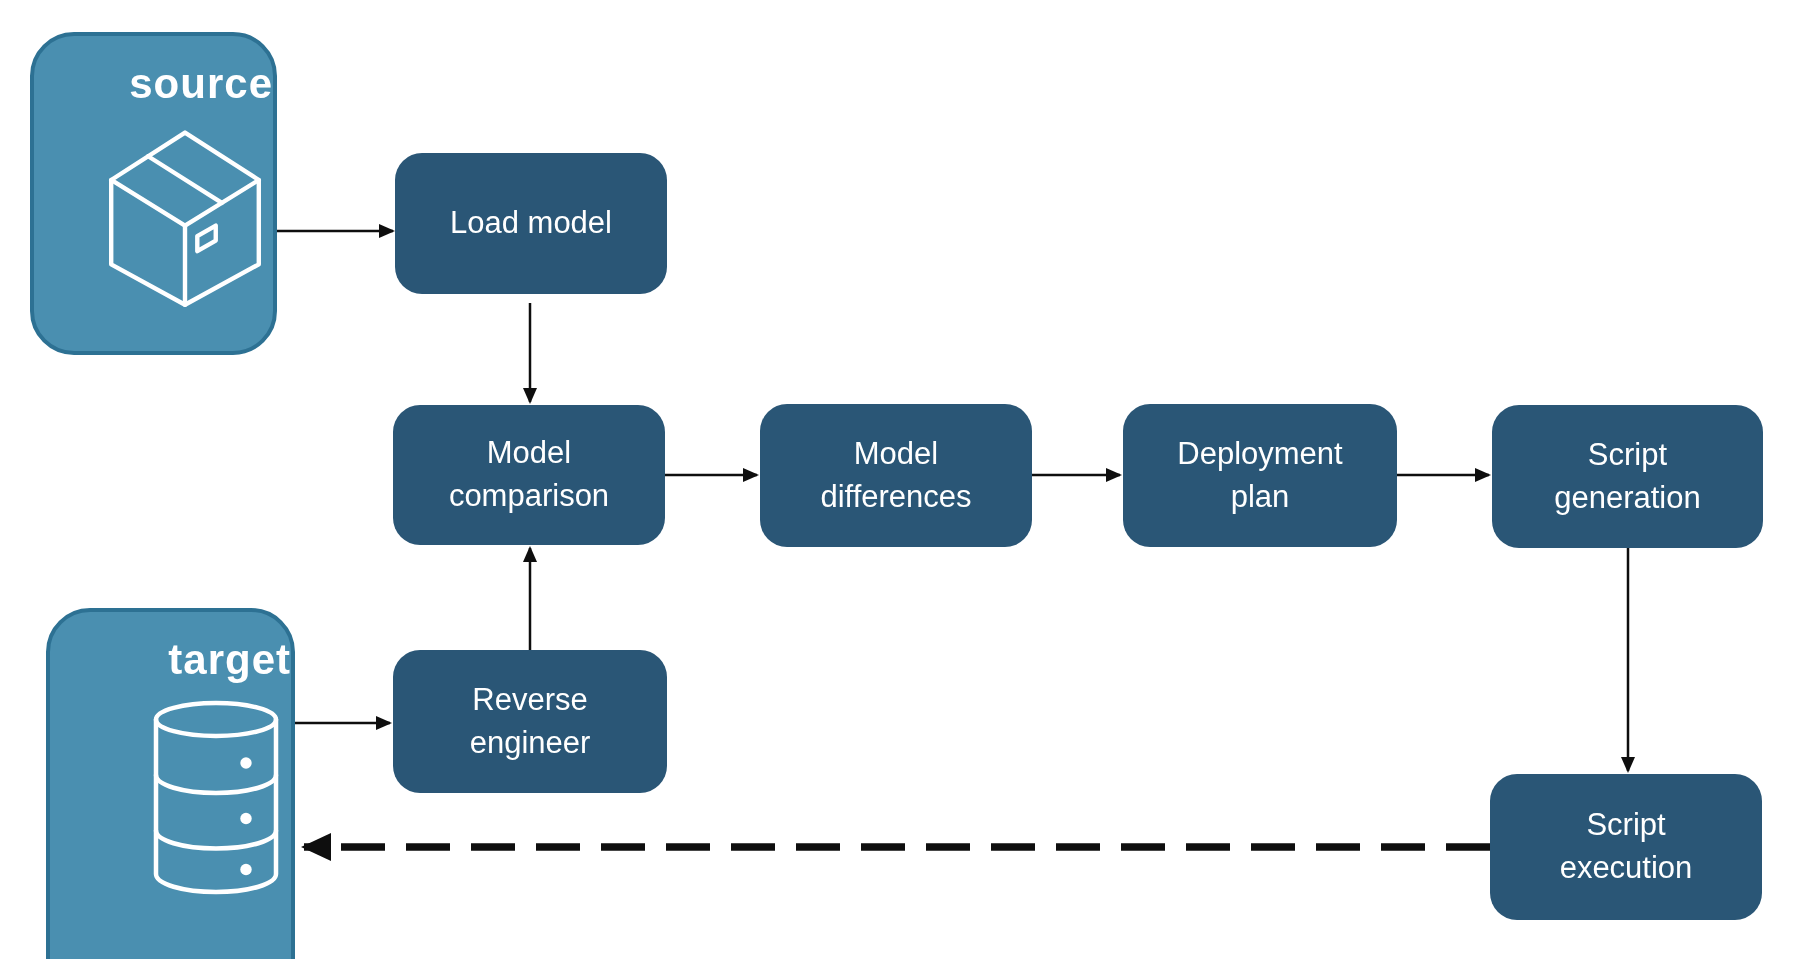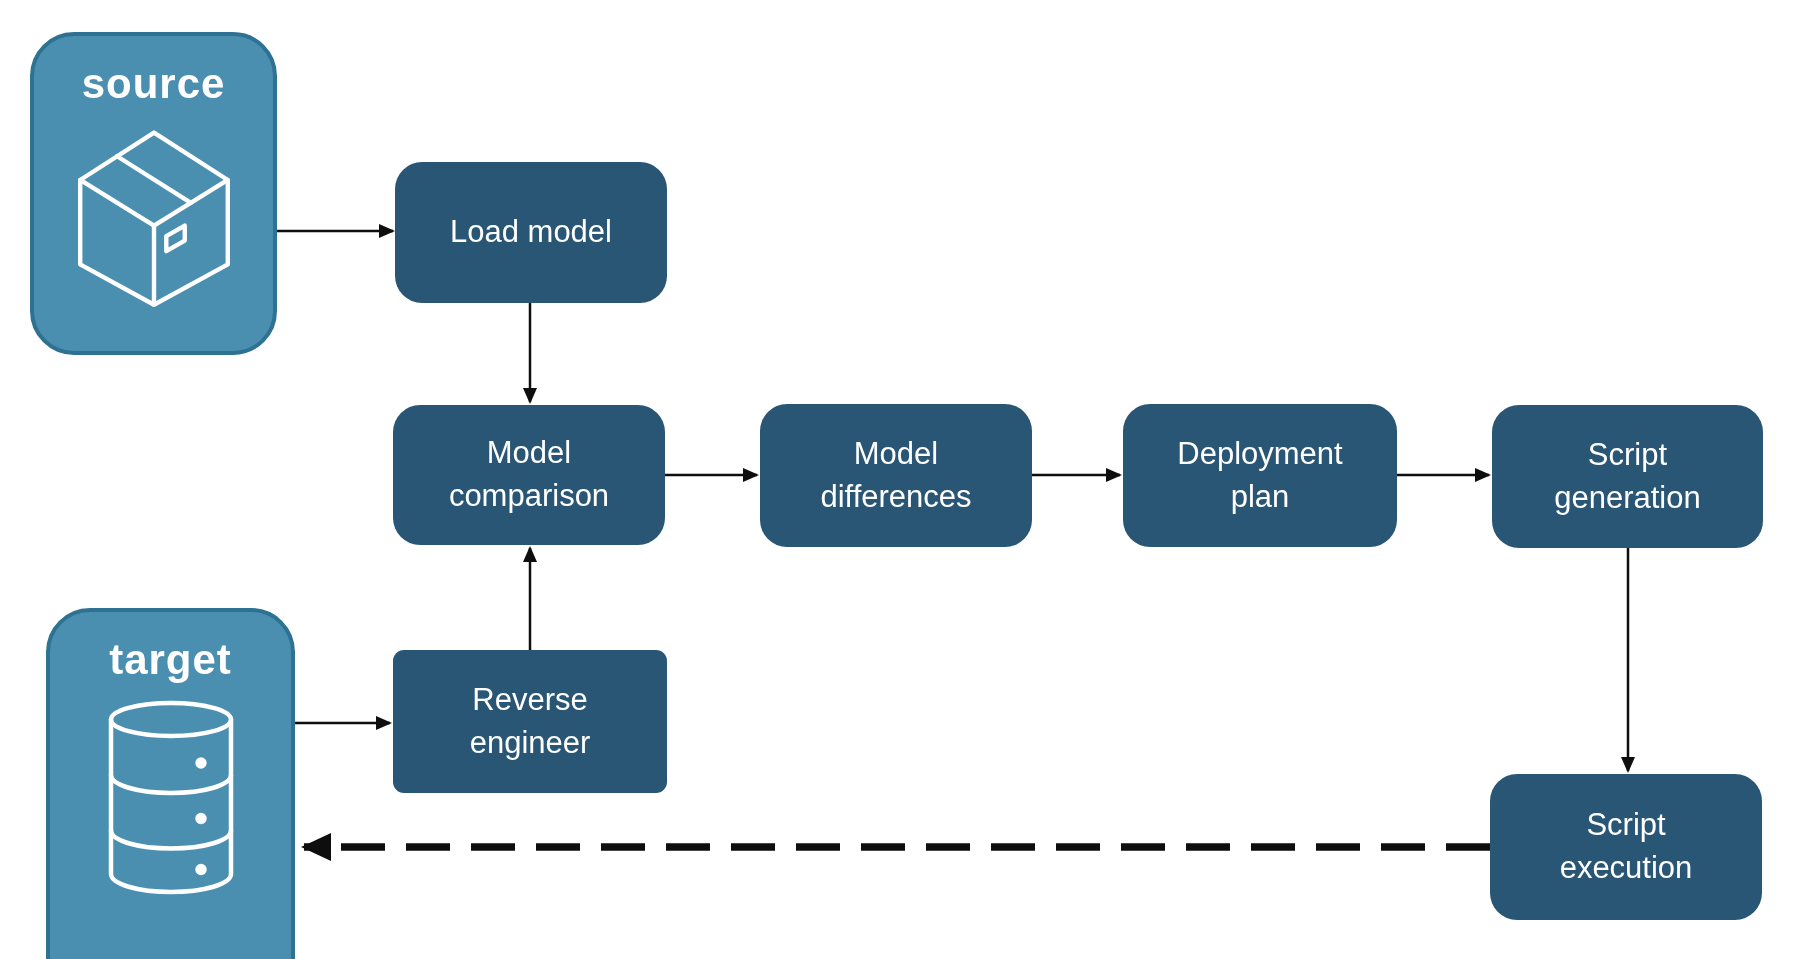--- a/index.html
+++ b/index.html
@@ -51,21 +51,21 @@
     text-align: center;
     white-space: pre-line;
   }
   .endpoint {
     position: absolute;
     background: var(--endpoint-fill);
     border: 4px solid var(--endpoint-border);
     border-radius: 44px;
     display: flex;
     flex-direction: column;
-    align-items: center;
+    align-items: flex-end;
     color: var(--text-color);
   }
   .endpoint-label {
     font-size: 42px;
     font-weight: bold;
     margin-top: 24px;
     letter-spacing: 1px;
   }
   .endpoint-icon {
     stroke: var(--text-color);
@@ -117,21 +117,21 @@
       <ellipse cx="50" cy="13" rx="40" ry="11"></ellipse>
       <path d="M10,13 V116 A40,12 0 0 0 90,116 V13"></path>
       <path d="M10,50 A40,12 0 0 0 90,50"></path>
       <path d="M10,87 A40,12 0 0 0 90,87"></path>
       <circle class="icon-dot" cx="70" cy="42" r="3.8"></circle>
       <circle class="icon-dot" cx="70" cy="79" r="3.8"></circle>
       <circle class="icon-dot" cx="70" cy="113" r="3.8"></circle>
     </svg>
   </div>
 
-  <div class="flow-box" style="left:395px; top:162px; width:272px; height:141px;">
+  <div class="flow-box" style="left:395px; top:153px; width:272px; height:141px;">
     <span class="flow-label">Load model</span>
   </div>
 
   <div class="flow-box" style="left:393px; top:405px; width:272px; height:140px;">
     <span class="flow-label">Model
 comparison</span>
   </div>
 
   <div class="flow-box" style="left:760px; top:404px; width:272px; height:143px;">
     <span class="flow-label">Model
@@ -141,21 +141,21 @@
   <div class="flow-box" style="left:1123px; top:404px; width:274px; height:143px;">
     <span class="flow-label">Deployment
 plan</span>
   </div>
 
   <div class="flow-box" style="left:1492px; top:405px; width:271px; height:143px;">
     <span class="flow-label">Script
 generation</span>
   </div>
 
-  <div class="flow-box" style="left:393px; top:650px; width:274px; height:143px;border-radius:11px;">
+  <div class="flow-box" style="left:393px; top:650px; width:274px; height:143px;">
     <span class="flow-label">Reverse
 engineer</span>
   </div>
 
   <div class="flow-box" style="left:1490px; top:774px; width:272px; height:146px;">
     <span class="flow-label">Script
 execution</span>
   </div>
 
 </div>

